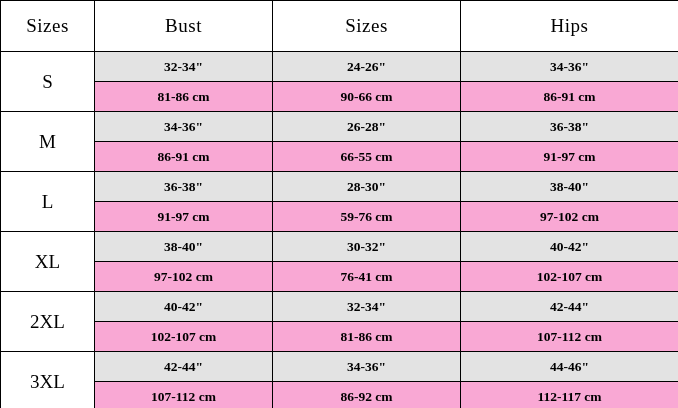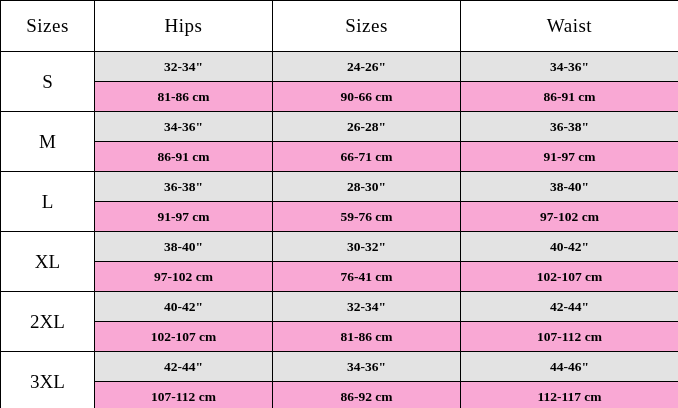--- a/index.html
+++ b/index.html
@@ -67,23 +67,23 @@
   <table class="size-table">
     <colgroup>
       <col class="c-size">
       <col class="c-bust">
       <col class="c-waist">
       <col class="c-hips">
     </colgroup>
     <thead>
       <tr>
         <th>Sizes</th>
+        <th>Bust</th>
+        <th>Sizes</th>
         <th>Hips</th>
-        <th>Sizes</th>
-        <th>Waist</th>
       </tr>
     </thead>
     <tbody>
 
       <tr class="inch-row">
         <td class="size-cell" rowspan="2">S</td>
         <td class="meas">32-34"</td>
         <td class="meas">24-26"</td>
         <td class="meas">34-36"</td>
       </tr>
@@ -94,21 +94,21 @@
       </tr>
 
       <tr class="inch-row">
         <td class="size-cell" rowspan="2">M</td>
         <td class="meas">34-36"</td>
         <td class="meas">26-28"</td>
         <td class="meas">36-38"</td>
       </tr>
       <tr class="cm-row">
         <td class="meas">86-91 cm</td>
-        <td class="meas">66-71 cm</td>
+        <td class="meas">66-55 cm</td>
         <td class="meas">91-97 cm</td>
       </tr>
 
       <tr class="inch-row">
         <td class="size-cell" rowspan="2">L</td>
         <td class="meas">36-38"</td>
         <td class="meas">28-30"</td>
         <td class="meas">38-40"</td>
       </tr>
       <tr class="cm-row">

